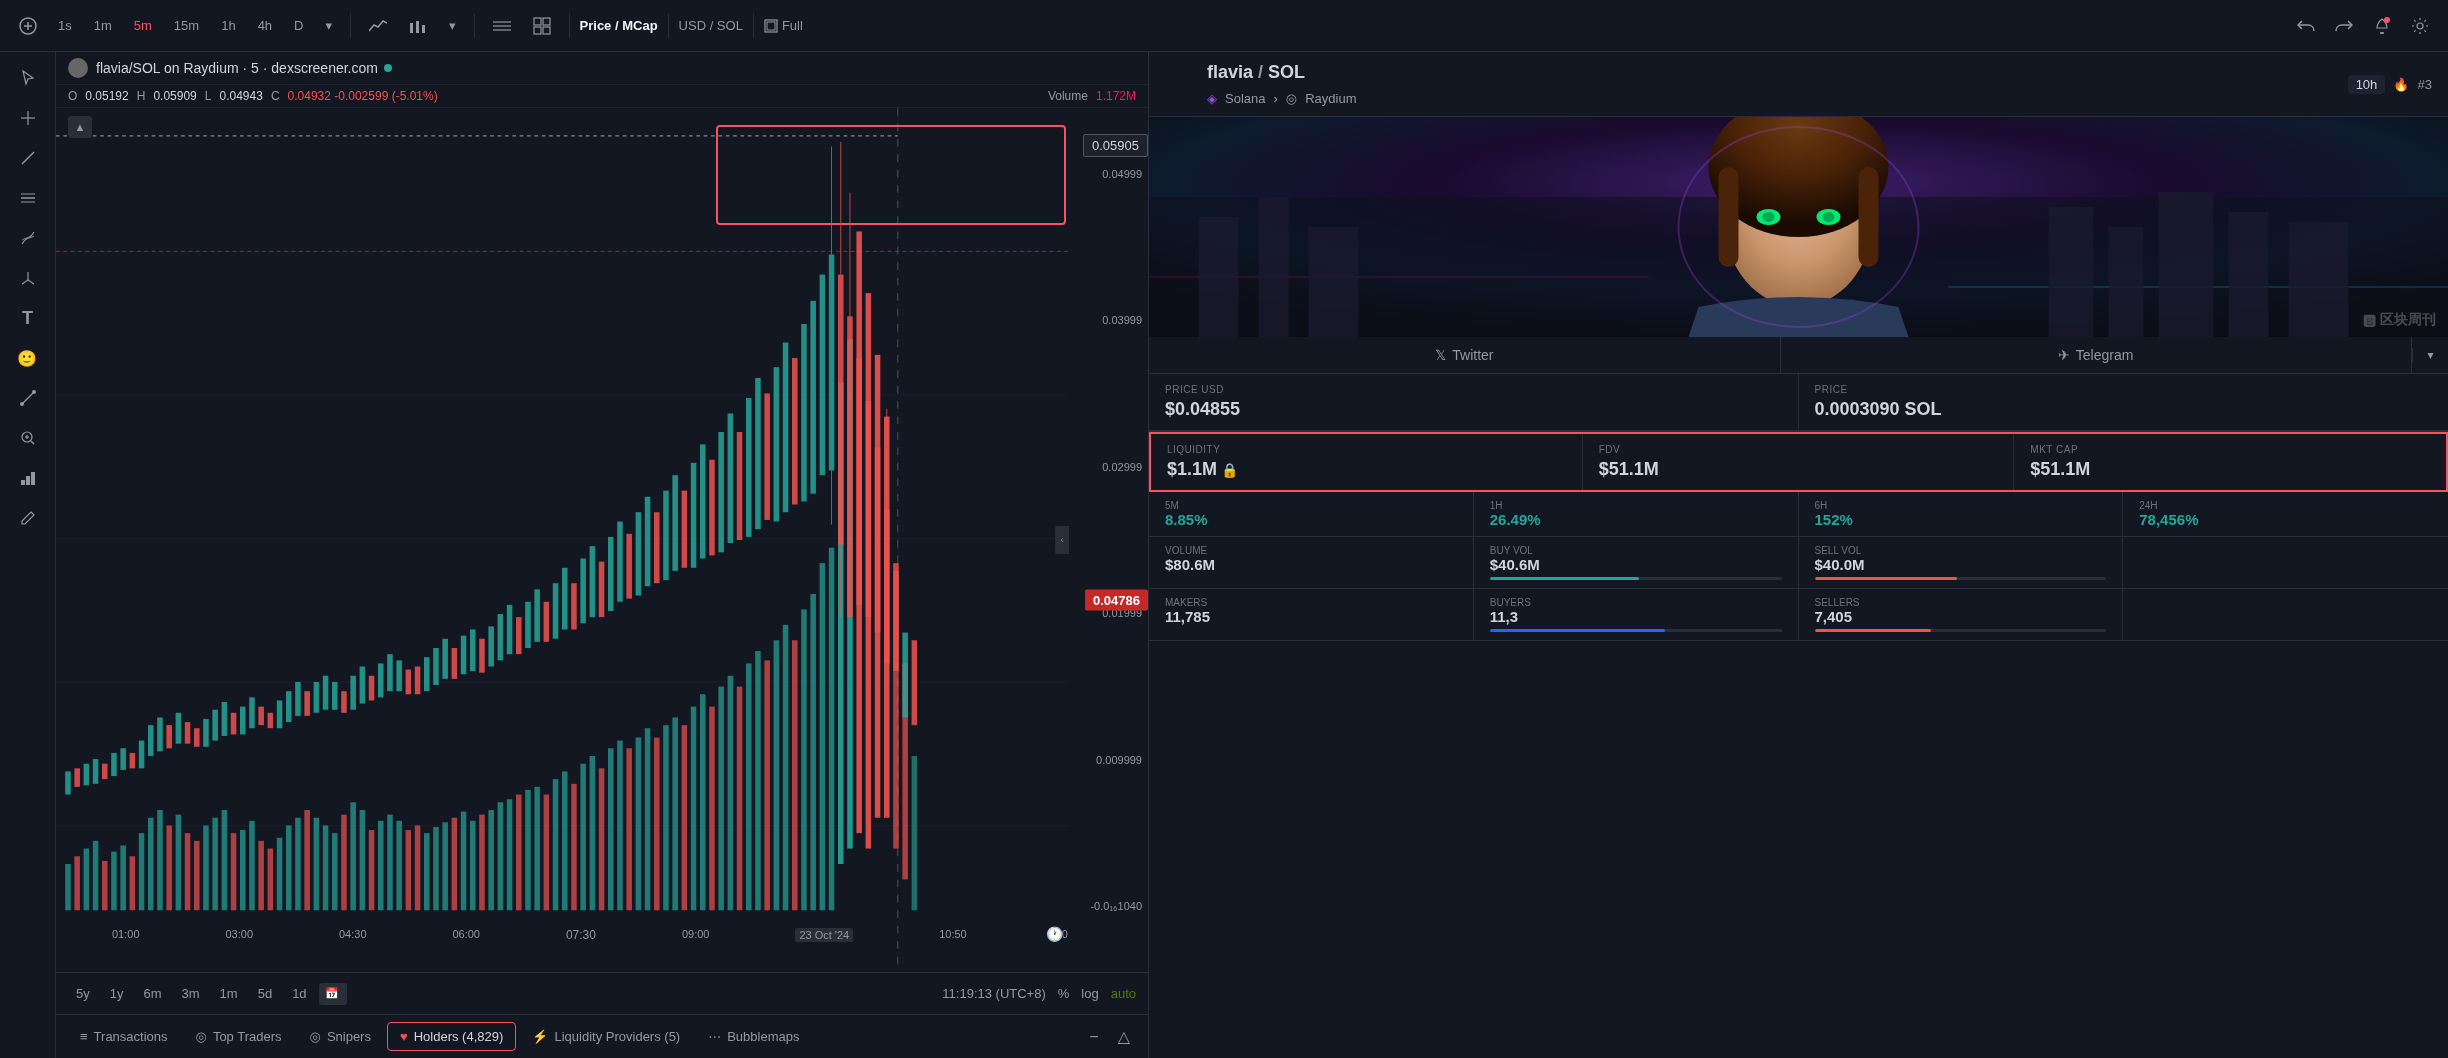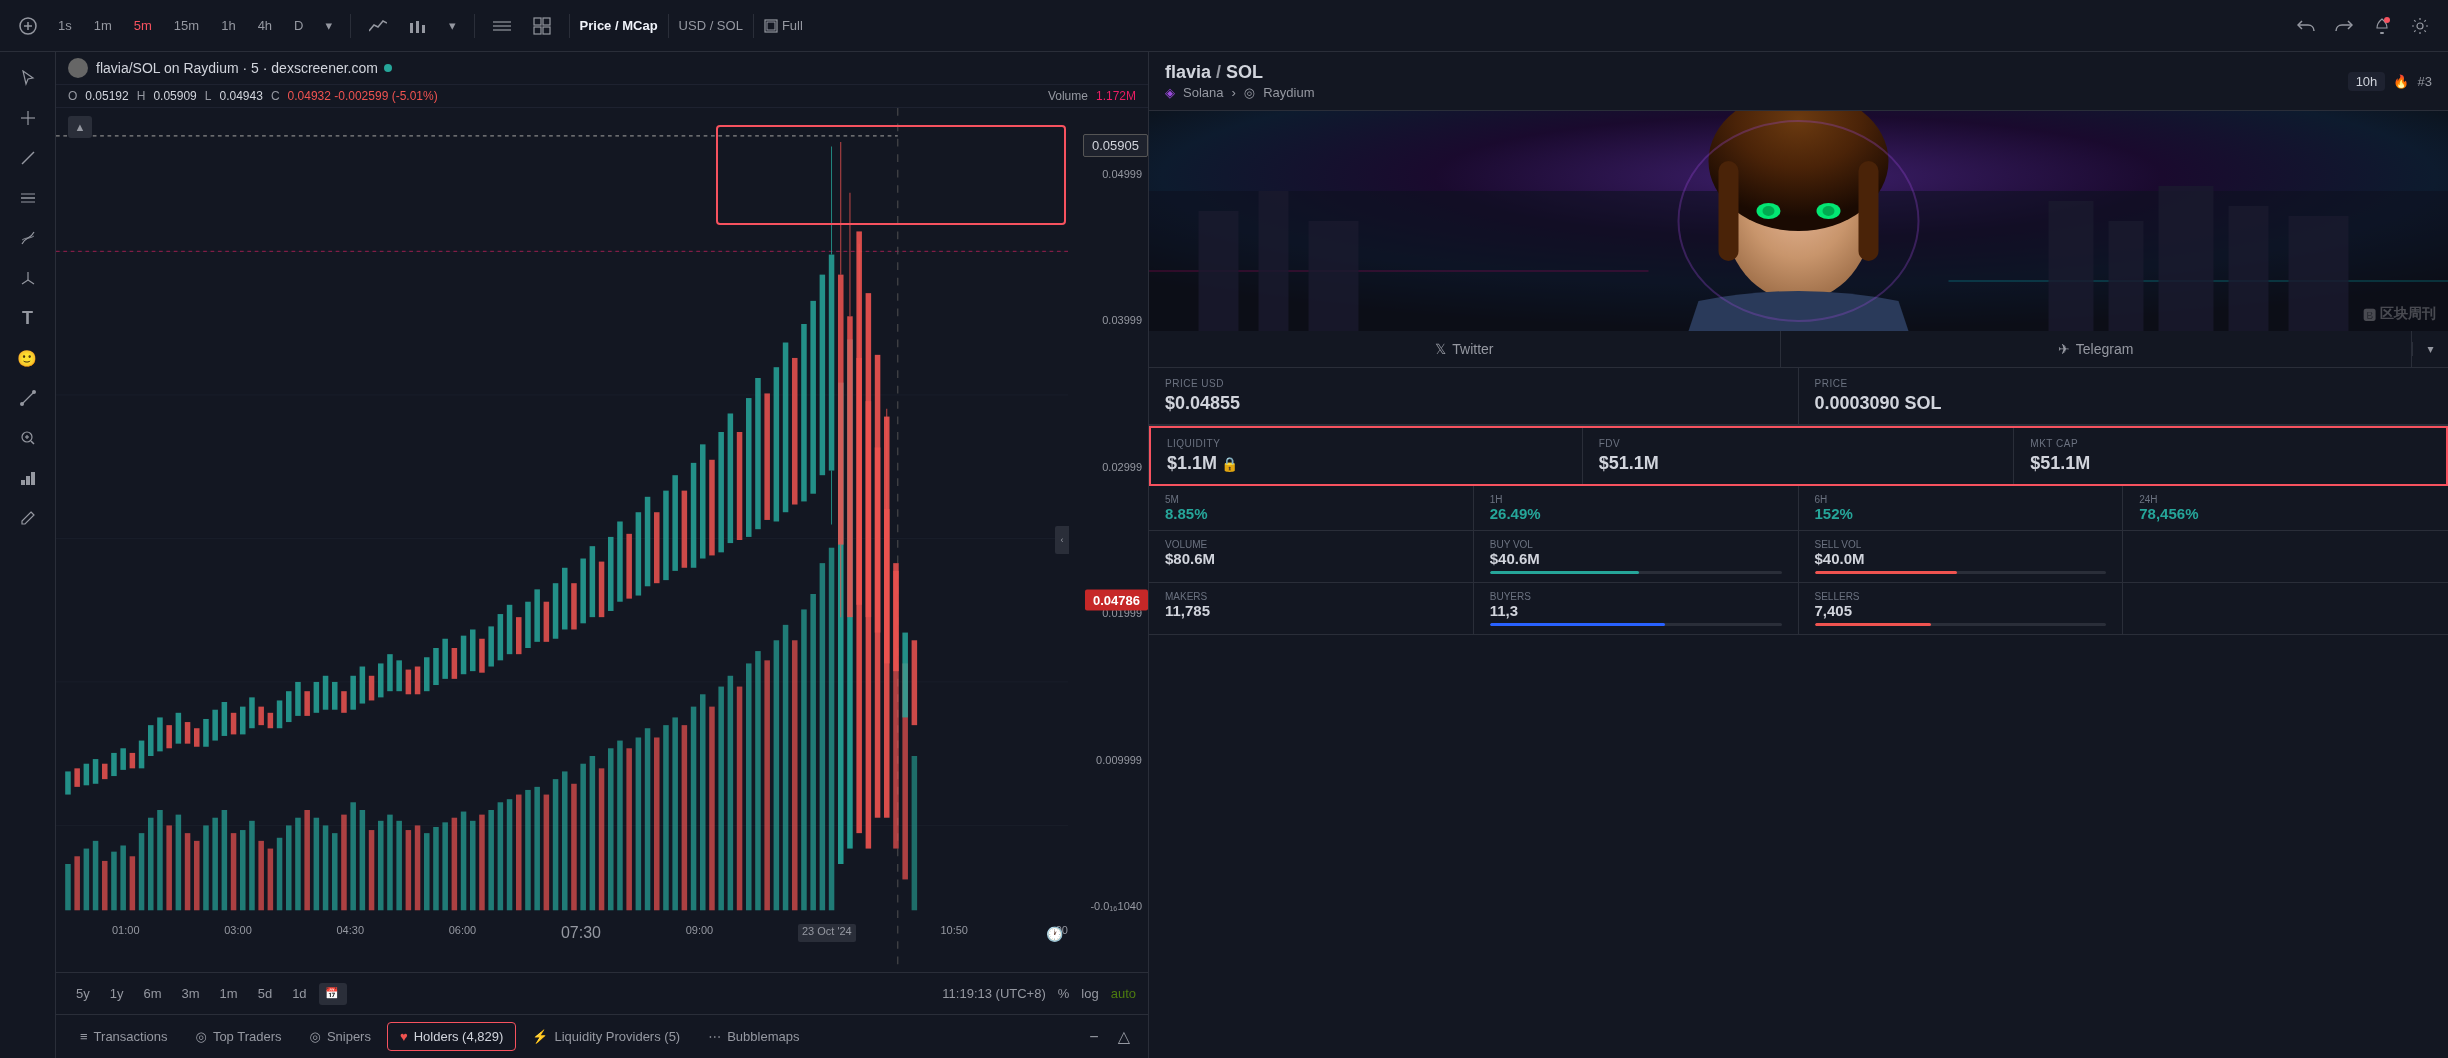--- a/index.html
+++ b/index.html
@@ -225,21 +225,22 @@
     .right-header {
       display: flex;
       align-items: center;
       justify-content: space-between;
       padding: 10px 16px;
       border-bottom: 1px solid #2a2e39;
     }
     .token-info {
       display: flex;
       flex-direction: column;
-      gap: 2px;
+      gap: 8px;
+      margin-left: 42px;
     }
     .token-name {
       font-size: 18px;
       font-weight: 700;
       color: #d1d4dc;
     }
     .token-chain {
       display: flex;
       align-items: center;
       gap: 8px;
@@ -856,21 +857,21 @@
 
       <div style="position:absolute; right:0; top:3%; background:#1e222d; color:#d1d4dc; padding:3px 8px; font-size:13px; border:1px solid #555; border-radius:2px;">0.05905</div>
 
       <div style="position:absolute; top:2%; right:82px; width:350px; height:100px; border:2px solid #f7525f; border-radius:4px; pointer-events:none;"></div>
 
       <div style="position:absolute; bottom:30px; left:56px; right:80px; display:flex; justify-content:space-between;">
         <span style="color:#9598a1; font-size:11px;">01:00</span>
         <span style="color:#9598a1; font-size:11px;">03:00</span>
         <span style="color:#9598a1; font-size:11px;">04:30</span>
         <span style="color:#9598a1; font-size:11px;">06:00</span>
-        <span style="color:#9598a1; font-size:16px;">07:30</span>
+        <span style="color:#9598a1; font-size:12px;">07:30</span>
         <span style="color:#9598a1; font-size:11px;">09:00</span>
         <span style="color:#9598a1; font-size:11px; background:#2a2e39; padding:1px 4px; border-radius:2px;">23 Oct '24</span>
         <span style="color:#9598a1; font-size:11px;">10:50</span>
         <span style="color:#9598a1; font-size:11px;">:00</span>
       </div>
 
       <div style="position:absolute; bottom:30px; right:84px; color:#9598a1; font-size:14px;">🕐</div>
 
       <div style="position:absolute; right:79px; top:50%; transform:translateY(-50%); background:#2a2e39; width:14px; height:28px; display:flex; align-items:center; justify-content:center; cursor:pointer; font-size:9px; color:#9598a1; border-radius:2px 0 0 2px;">‹</div>
 

